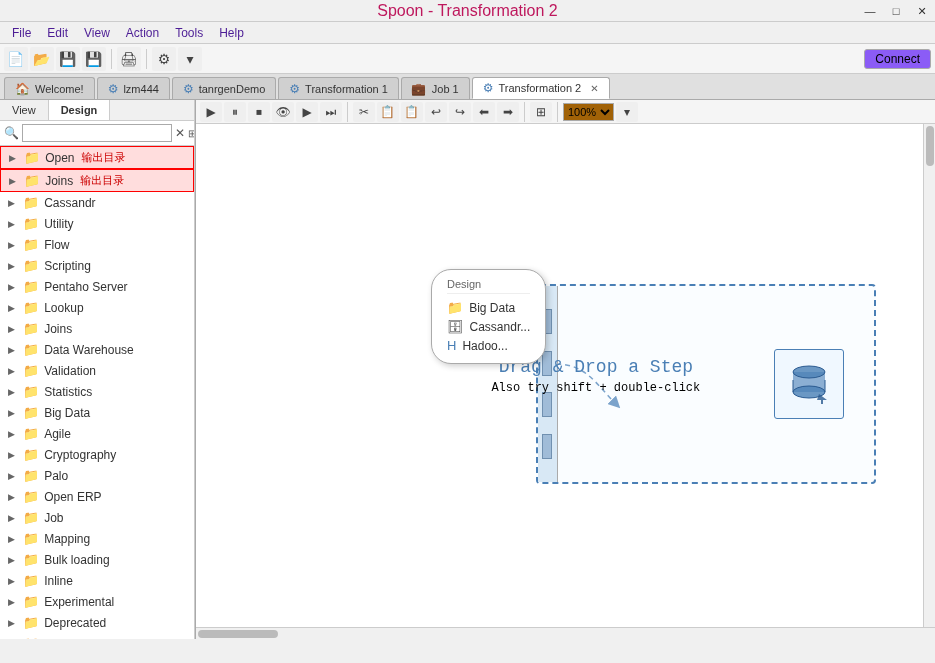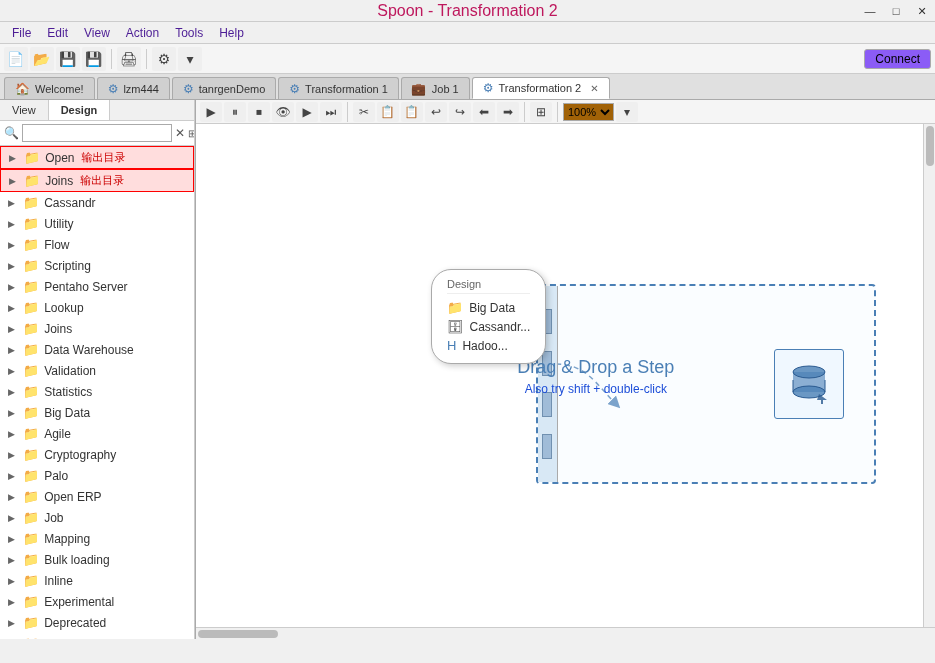--- a/index.html
+++ b/index.html
@@ -260,29 +260,30 @@
     }
 
     
     #drag-hint {
       position: absolute;
       top: 50%;
       left: 55%;
       transform: translate(-50%, -50%);
       text-align: center;
       pointer-events: none;
+      font-family: Liberation Mono, monospace;
     }
     #drag-hint .main-text {
       font-size: 18px;
       color: #4a7fb5;
       font-weight: 500;
     }
     #drag-hint .sub-text {
       font-size: 12px;
-      color: #1d4ed8;
+      color: #000000;
       margin-top: 4px;
     }
 
     
     #tooltip-popup {
       position: absolute;
       top: 145px;
       left: 235px;
       background: white;
       border: 1px solid #aaa;

